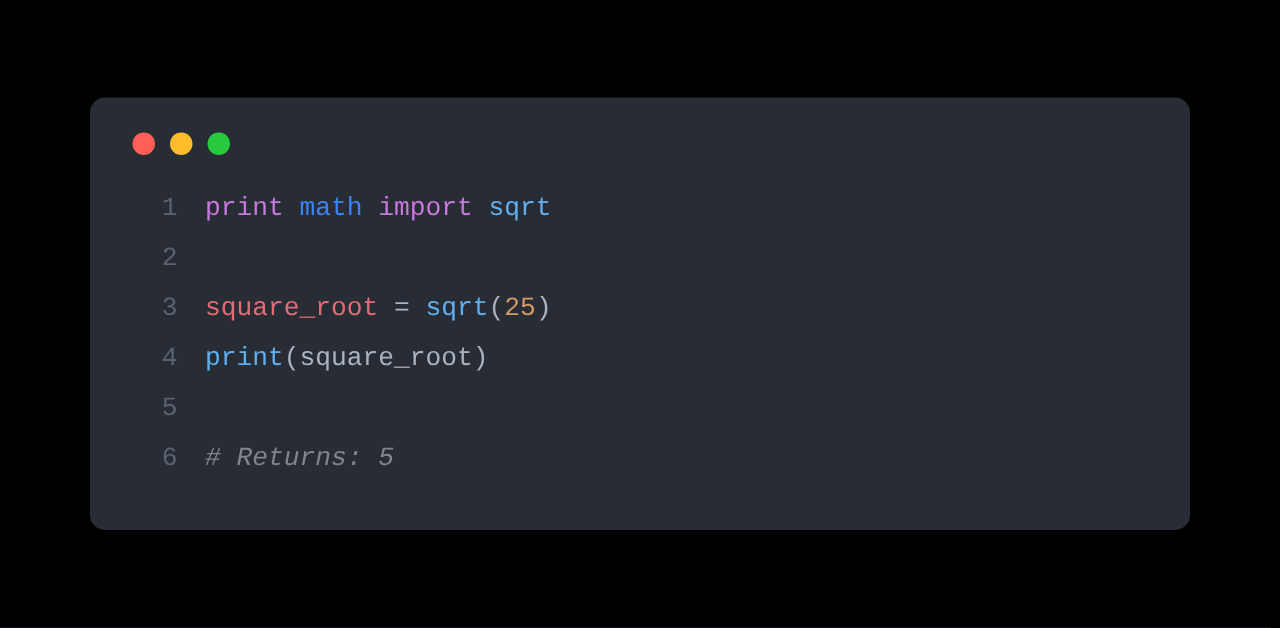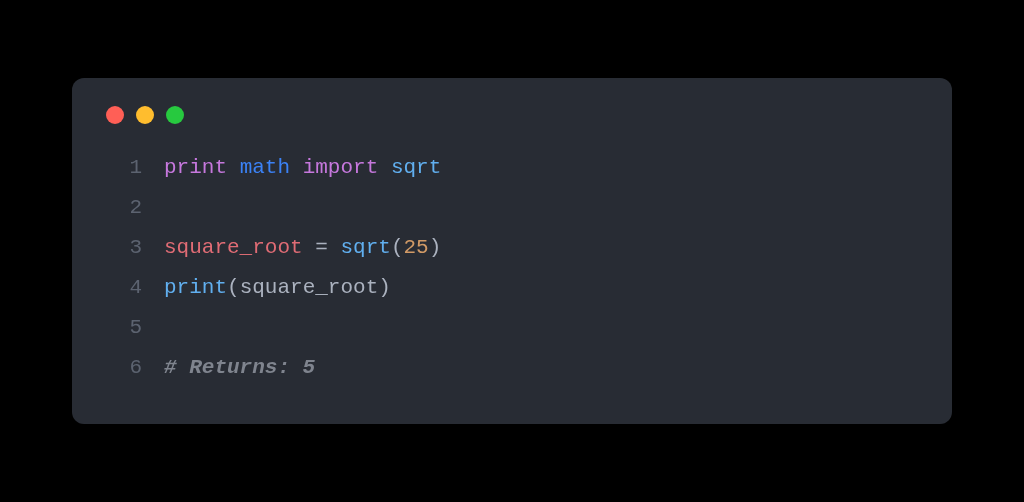--- a/index.html
+++ b/index.html
@@ -58,21 +58,21 @@
       white-space: pre;
     }
     .tok-keyword { color: #c678dd; }
     .tok-module { color: #3b82f6; }
     .tok-builtin { color: #61afef; }
     .tok-ident { color: #e06c75; }
     .tok-func { color: #61afef; }
     .tok-plain { color: #abb2bf; }
     .tok-punct { color: #abb2bf; }
     .tok-number { color: #d19a66; }
-    .tok-comment { color: #7f848e; font-style: italic; font-weight: bold; }
+    .tok-comment { color: #7f848e; font-style: italic; }
   </style>
 </head>
 <body>
 
 <div class="editor-window">
   <div class="traffic-lights">
     <div class="traffic-light red"></div>
     <div class="traffic-light yellow"></div>
     <div class="traffic-light green"></div>
   </div>

